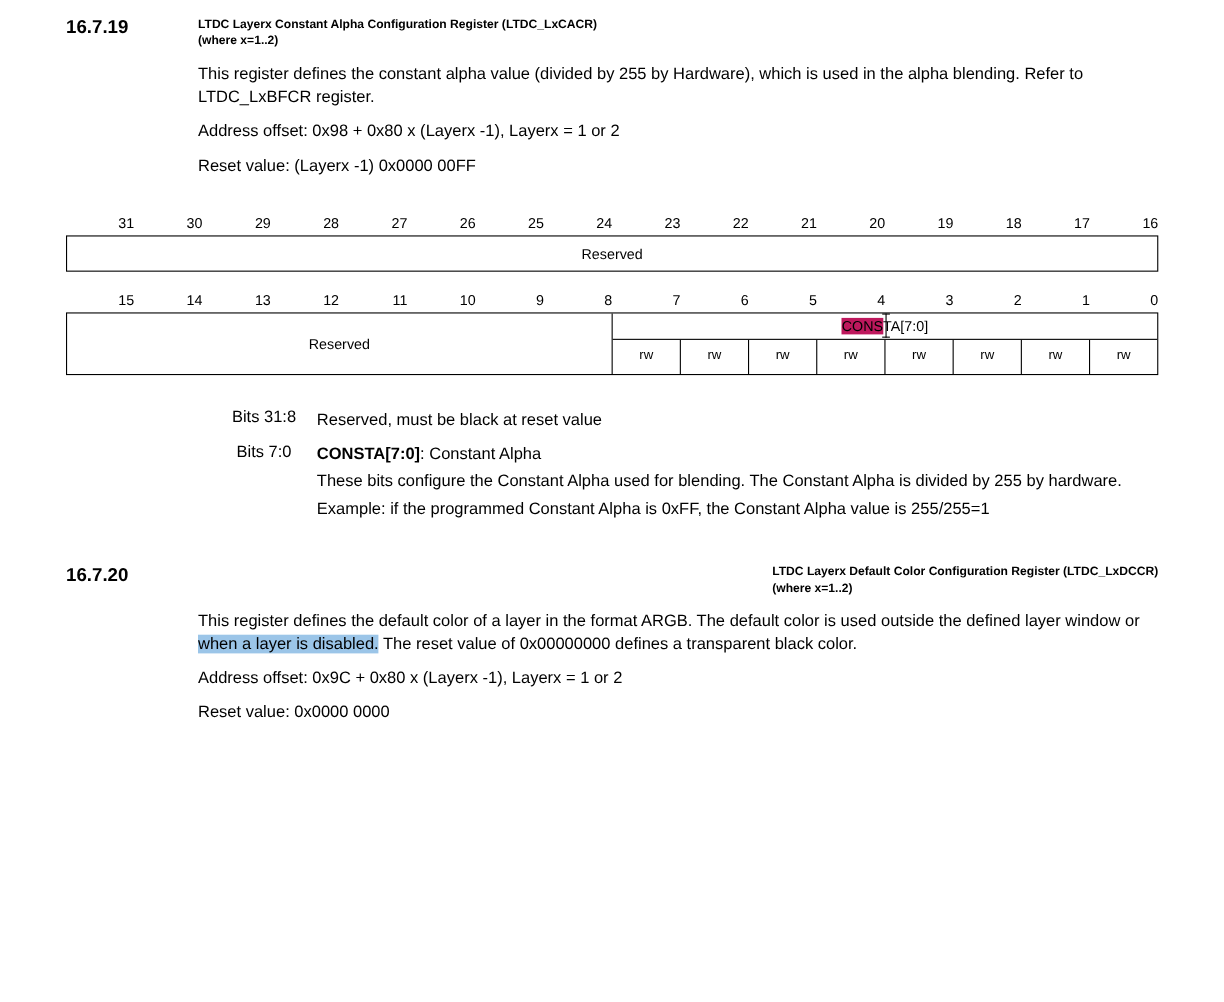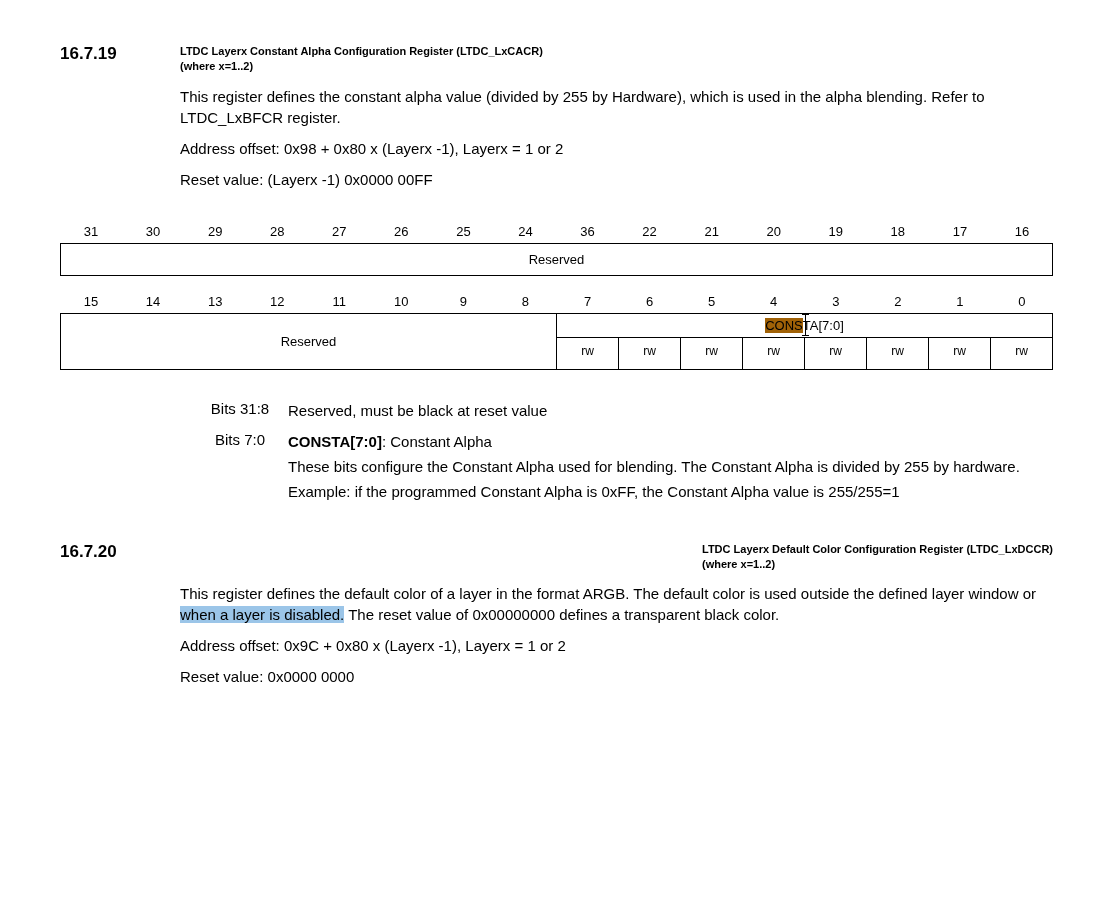--- a/index.html
+++ b/index.html
@@ -5,21 +5,21 @@
   body {
     font-family: Arial, Helvetica, sans-serif;
     font-size: 15px;
     color: #000;
     background: #fff;
     margin: 0;
     padding: 0;
     width: 1113px;
   }
   .page {
-    padding: 44px 60px 40px 60px;
+    padding: 15px 60px 40px 60px;
   }
   .section-header {
     display: flex;
     margin-bottom: 12px;
   }
   .section-number {
     font-weight: bold;
     font-size: 17px;
     width: 120px;
     flex-shrink: 0;
@@ -38,21 +38,21 @@
 
   
   .reg-diagram {
     margin: 30px 0 30px 0;
   }
   .bit-row {
     display: flex;
   }
   .bit-cell {
     flex: 1 1 0;
-    text-align: center;
+    text-align: right;
     font-size: 13px;
     padding: 4px 0;
   }
   .box-row {
     display: flex;
     border: 1px solid #000;
   }
   .reserved-span {
     flex: 16 1 0;
     text-align: center;
@@ -72,21 +72,21 @@
     border-left: 1px solid #000;
   }
   .consta-label-row {
     text-align: center;
     font-size: 13px;
     padding: 4px 0;
     border-bottom: 1px solid #000;
     position: relative;
   }
   .consta-label-row .hl {
-    background: #a16207;
+    background: #be185d;
   }
   .rw-row {
     display: flex;
     flex: 1;
   }
   .rw-cell {
     flex: 1 1 0;
     text-align: center;
     font-size: 12px;
     padding: 6px 0;
@@ -175,21 +175,21 @@
 
     <div class="bit-row">
       <div class="bit-cell">31</div>
       <div class="bit-cell">30</div>
       <div class="bit-cell">29</div>
       <div class="bit-cell">28</div>
       <div class="bit-cell">27</div>
       <div class="bit-cell">26</div>
       <div class="bit-cell">25</div>
       <div class="bit-cell">24</div>
-      <div class="bit-cell">36</div>
+      <div class="bit-cell">23</div>
       <div class="bit-cell">22</div>
       <div class="bit-cell">21</div>
       <div class="bit-cell">20</div>
       <div class="bit-cell">19</div>
       <div class="bit-cell">18</div>
       <div class="bit-cell">17</div>
       <div class="bit-cell">16</div>
     </div>
 
     <div class="box-row">

